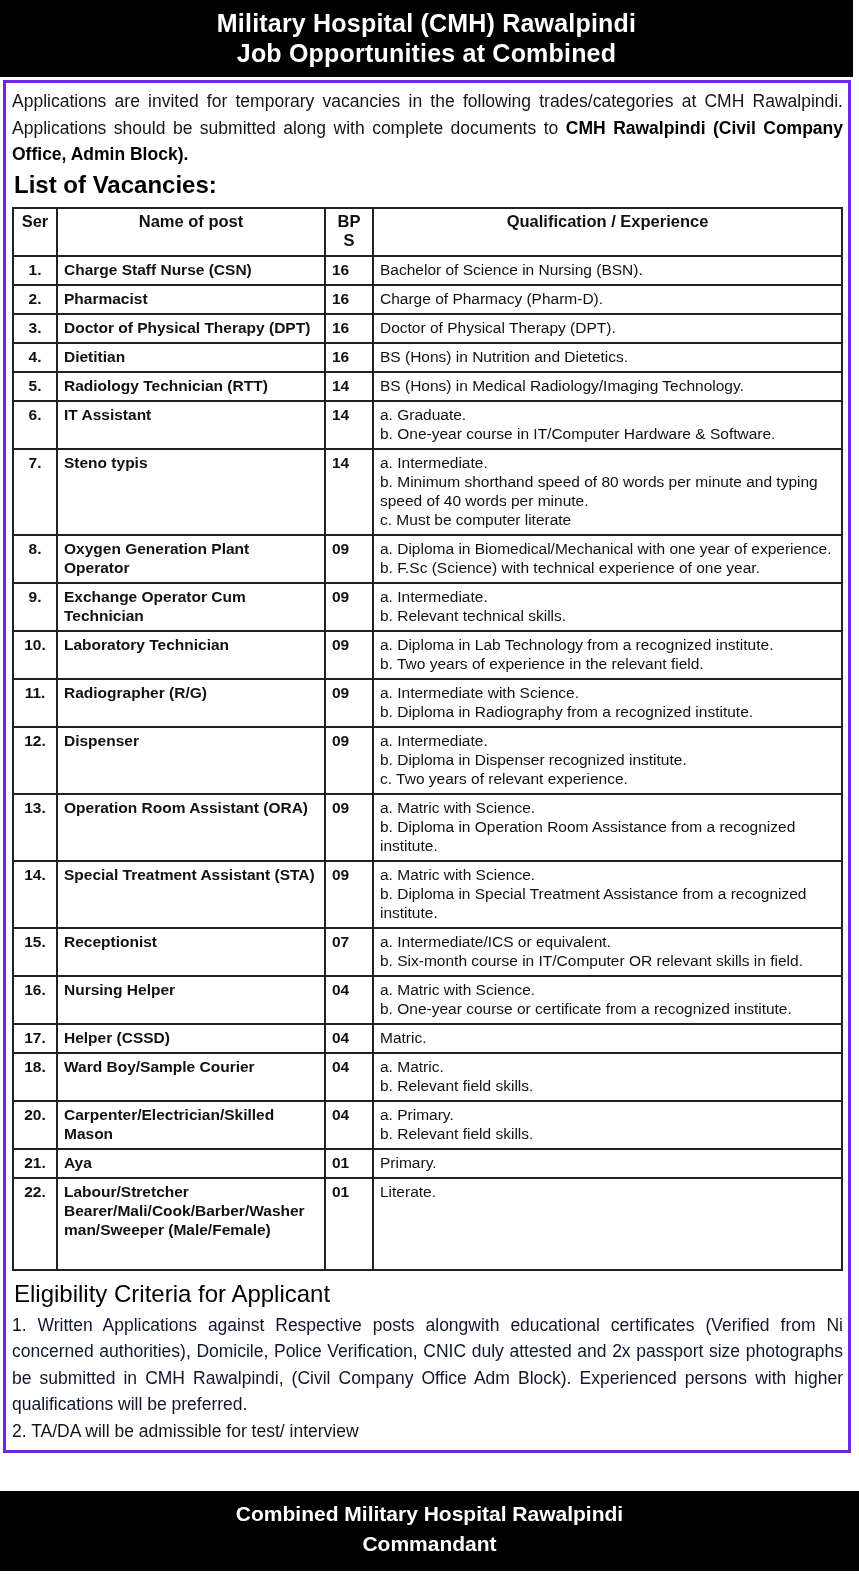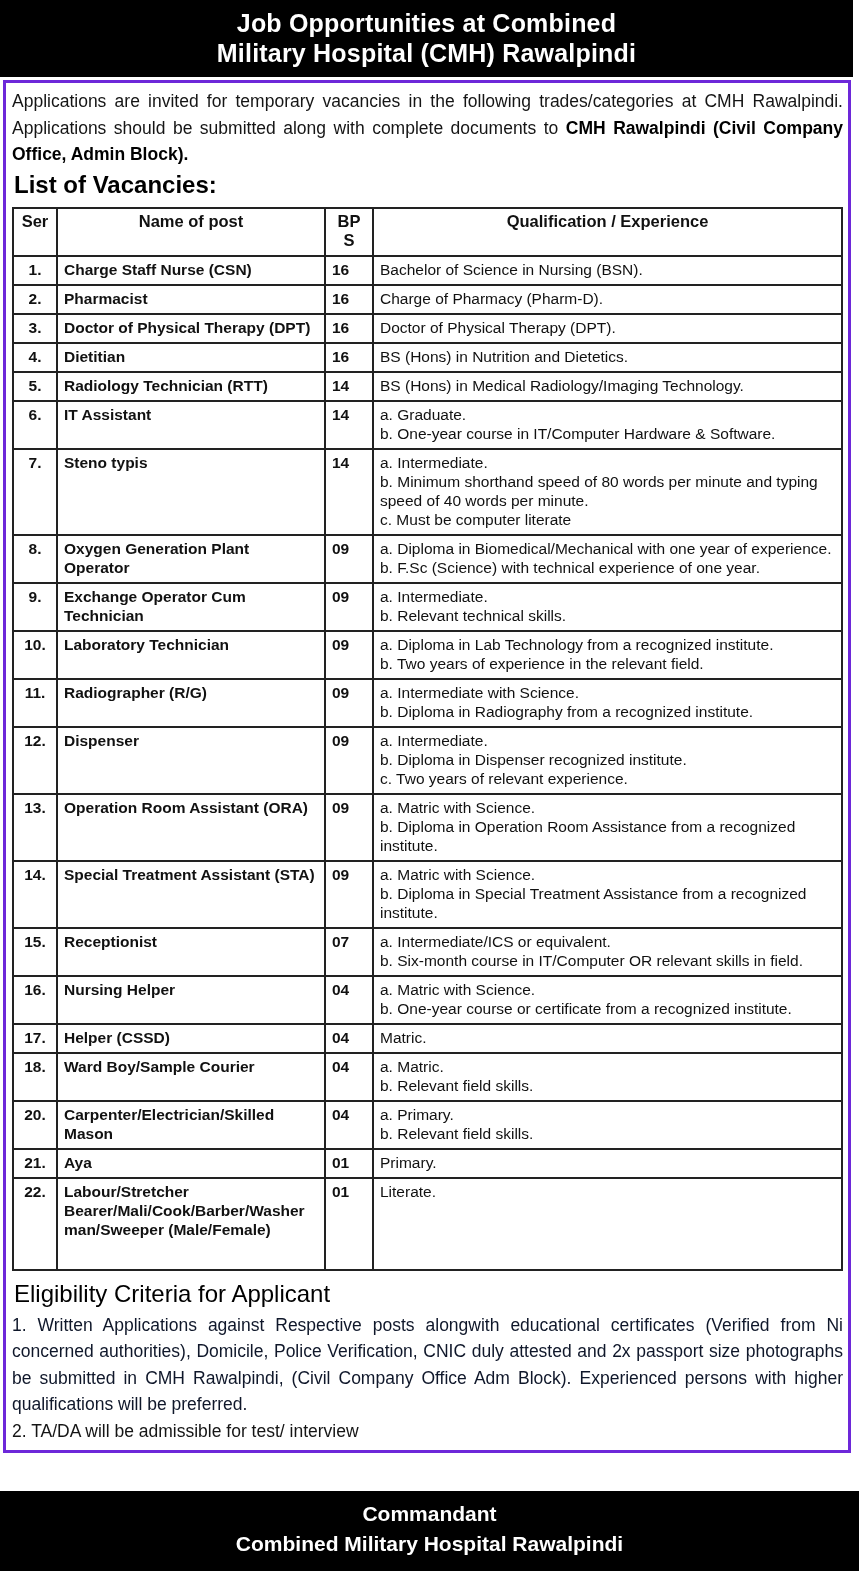--- a/index.html
+++ b/index.html
@@ -51,22 +51,22 @@
     padding: 8px 0 12px 0;
     font-weight: bold; font-size: 21px; line-height: 30px;
   }
 </style>
 </head>
 <body>
 
 <div class="page">
 
   <div class="top-banner">
+    <div>Military Hospital (CMH) Rawalpindi</div>
     <div>Job Opportunities at Combined</div>
-    <div>Military Hospital (CMH) Rawalpindi</div>
   </div>
 
   <div class="content-box">
 
     <p class="intro"><span>Applications are invited for temporary vacancies in the following trades/categories at CMH Rawalpindi. Applications should be submitted along with complete documents to </span><b>CMH Rawalpindi (Civil Company Office, Admin Block).</b></p>
 
     <div class="list-heading">List of Vacancies:</div>
 
     <table class="vacancies">
       <thead>
@@ -265,17 +265,17 @@
         </tbody>
     </table>
 
     <div class="elig-heading">Eligibility Criteria for Applicant</div>
     <p class="elig-item-1">1. Written Applications against Respective posts alongwith educational certificates (Verified from Ni concerned authorities), Domicile, Police Verification, CNIC duly attested and 2x passport size photographs be submitted in CMH Rawalpindi, (Civil Company Office Adm Block). Experienced persons with higher qualifications will be preferred.</p>
     <p class="elig-item-2">2. TA/DA will be admissible for test/ interview</p>
 
   </div>
 
   <div class="bottom-banner">
+    <div>Combined Military Hospital Rawalpindi</div>
     <div>Commandant</div>
-    <div>Combined Military Hospital Rawalpindi</div>
   </div>
 
 </div>
 
 </body></html>

